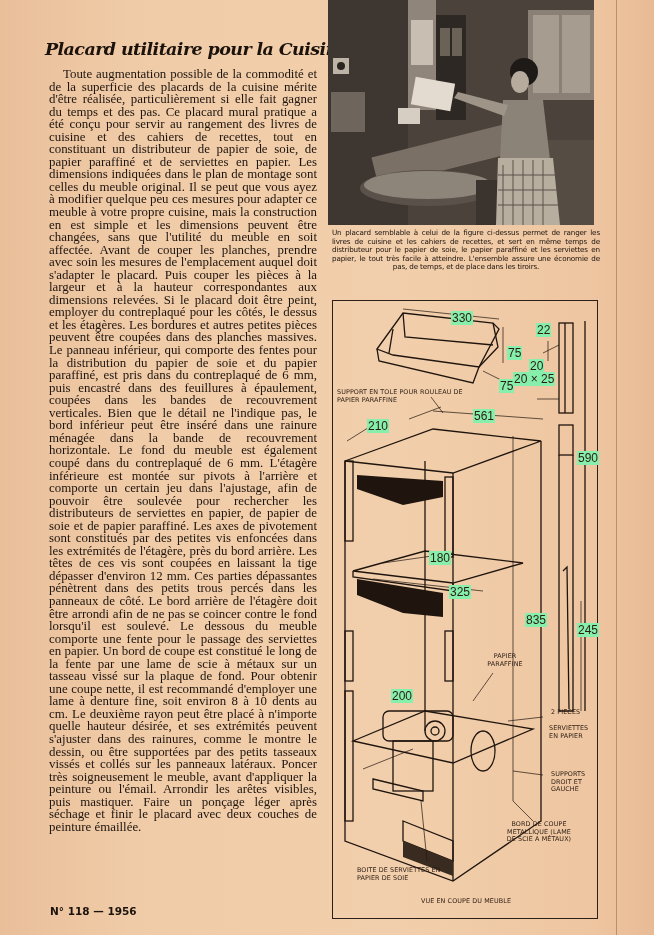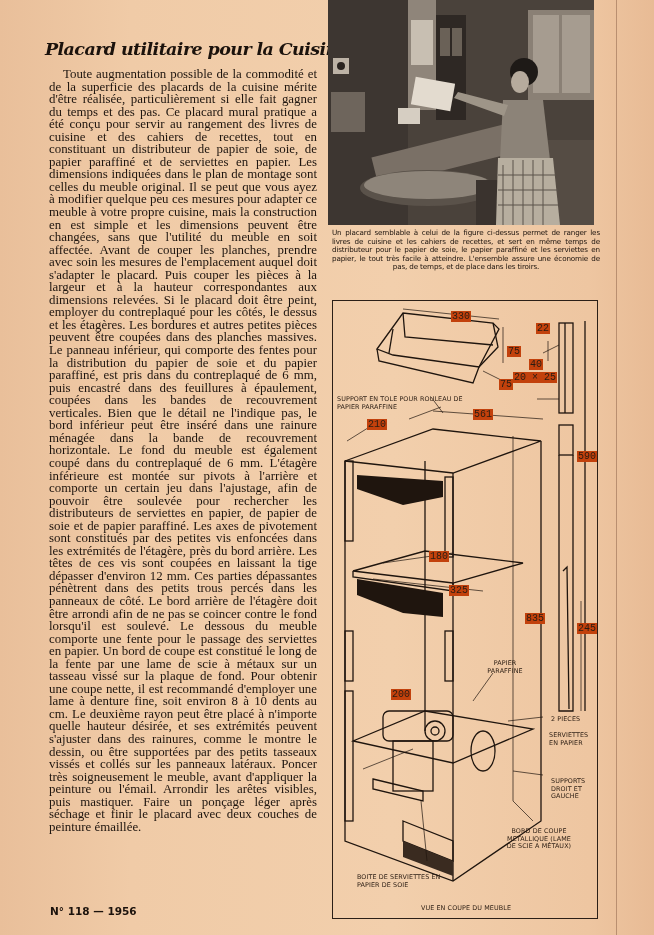--- a/index.html
+++ b/index.html
@@ -34,23 +34,23 @@
     font-family:"DejaVu Sans", sans-serif; font-weight:normal; font-size:7.2px; line-height:8.6px;
     text-align:justify; text-align-last:center; color:#1b120c; letter-spacing:-0.15px;
   }
   .diagram-frame {
     position:absolute; left:332px; top:300px; width:266px; height:619px;
     border:1.5px solid #2b1f17; box-sizing:border-box;
   }
   .diagram-frame svg { position:absolute; left:0; top:0; }
   .lbl {
     position:absolute; font-family:"DejaVu Sans", sans-serif; font-size:6.4px; line-height:7.6px;
-    color:#2a1c12; text-transform:uppercase; letter-spacing:0.1px; white-space:nowrap;margin-top:7px;
+    color:#2a1c12; text-transform:uppercase; letter-spacing:0.1px; white-space:nowrap;
   }
-  .dim { position:absolute; font-family:Liberation Mono, monospace; font-size:10px; color:#2a1c12; background:#c2410c; padding:0 1px; }
+  .dim { position:absolute; font-family:Liberation Sans, sans-serif; font-size:12px; color:#2a1c12; background:#86efac; padding:0 1px; }
   .center { text-align:center; }
 </style>
 </head>
 <body>
 
 <div class="fold-line"></div>
 
 <h1 class="title" style="margin:0;">Placard utilitaire pour la Cuisine</h1>
 
 <div class="body-text">Toute augmentation possible de la commodité et de la superficie des placards de la cuisine mérite d'être réalisée, particulièrement si elle fait gagner du temps et des pas. Ce placard mural pratique a été conçu pour servir au rangement des livres de cuisine et des cahiers de recettes, tout en constituant un distributeur de papier de soie, de papier paraffiné et de serviettes en papier. Les dimensions indiquées dans le plan de montage sont celles du meuble original. Il se peut que vous ayez à modifier quelque peu ces mesures pour adapter ce meuble à votre propre cuisine, mais la construction en est simple et les dimensions peuvent être changées, sans que l'utilité du meuble en soit affectée. Avant de couper les planches, prendre avec soin les mesures de l'emplacement auquel doit s'adapter le placard. Puis couper les pièces à la largeur et à la hauteur correspondantes aux dimensions relevées. Si le placard doit être peint, employer du contreplaqué pour les côtés, le dessus et les étagères. Les bordures et autres petites pièces peuvent être coupées dans des planches massives. Le panneau inférieur, qui comporte des fentes pour la distribution du papier de soie et du papier paraffiné, est pris dans du contreplaqué de 6 mm, puis encastré dans des feuillures à épaulement, coupées dans les bandes de recouvrement verticales. Bien que le détail ne l'indique pas, le bord inférieur peut être inséré dans une rainure ménagée dans la bande de recouvrement horizontale. Le fond du meuble est également coupé dans du contreplaqué de 6 mm. L'étagère inférieure est montée sur pivots à l'arrière et comporte un certain jeu dans l'ajustage, afin de pouvoir être soulevée pour rechercher les distributeurs de serviettes en papier, de papier de soie et de papier paraffiné. Les axes de pivotement sont constitués par des petites vis enfoncées dans les extrémités de l'étagère, près du bord arrière. Les têtes de ces vis sont coupées en laissant la tige dépasser d'environ 12 mm. Ces parties dépassantes pénètrent dans des petits trous percés dans les panneaux de côté. Le bord arrière de l'étagère doit être arrondi afin de ne pas se coincer contre le fond lorsqu'il est soulevé. Le dessous du meuble comporte une fente pour le passage des serviettes en papier. Un bord de coupe est constitué le long de la fente par une lame de scie à métaux sur un tasseau vissé sur la plaque de fond. Pour obtenir une coupe nette, il est recommandé d'employer une lame à denture fine, soit environ 8 à 10 dents au cm. Le deuxième rayon peut être placé à n'importe quelle hauteur désirée, et ses extrémités peuvent s'ajuster dans des rainures, comme le montre le dessin, ou être supportées par des petits tasseaux vissés et collés sur les panneaux latéraux. Poncer très soigneusement le meuble, avant d'appliquer la peinture ou l'émail. Arrondir les arêtes visibles, puis mastiquer. Faire un ponçage léger après séchage et finir le placard avec deux couches de peinture émaillée.</div>
@@ -165,21 +165,21 @@
       <line x1="210" y1="474" x2="180" y2="470"></line>
       <line x1="200" y1="520" x2="180" y2="500"></line>
       <line x1="94" y1="560" x2="88" y2="500"></line>
     </g>
   </svg>
 
   <div class="dim" style="left:118px;top:10px;">330</div>
   <div class="dim" style="left:174px;top:45px;">75</div>
   <div class="dim" style="left:166px;top:78px;">75</div>
   <div class="dim" style="left:203px;top:22px;">22</div>
-  <div class="dim" style="left:196px;top:58px;">40</div>
+  <div class="dim" style="left:196px;top:58px;">20</div>
   <div class="dim" style="left:180px;top:71px;">20 × 25</div>
   <div class="lbl" style="left:4px;top:88px;width:140px;white-space:normal;">Support en tole pour rouleau de papier paraffine</div>
   <div class="dim" style="left:34px;top:118px;">210</div>
   <div class="dim" style="left:140px;top:108px;">561</div>
   <div class="dim" style="left:244px;top:150px;">590</div>
   <div class="dim" style="left:96px;top:250px;">180</div>
   <div class="dim" style="left:116px;top:284px;">325</div>
   <div class="dim" style="left:192px;top:312px;">835</div>
   <div class="dim" style="left:244px;top:322px;">245</div>
   <div class="lbl center" style="left:150px;top:352px;width:44px;white-space:normal;">Papier paraffine</div>

